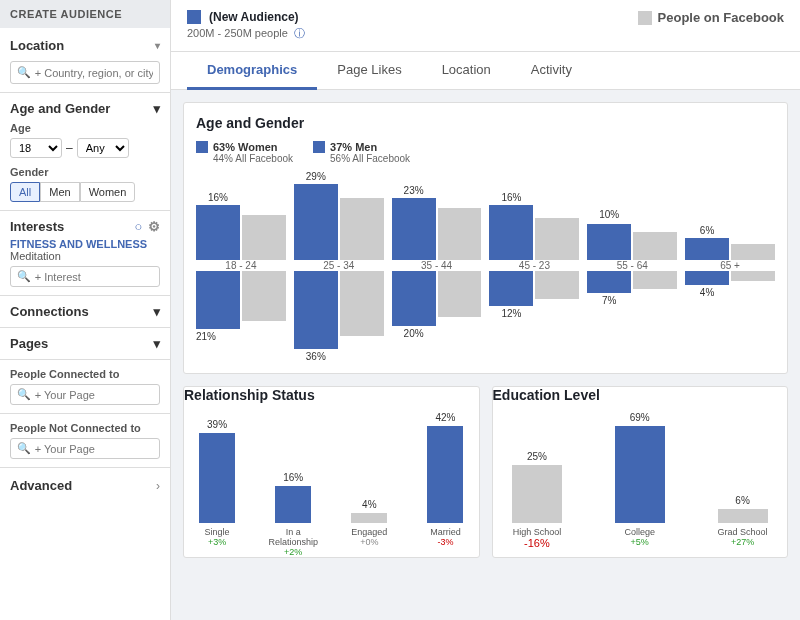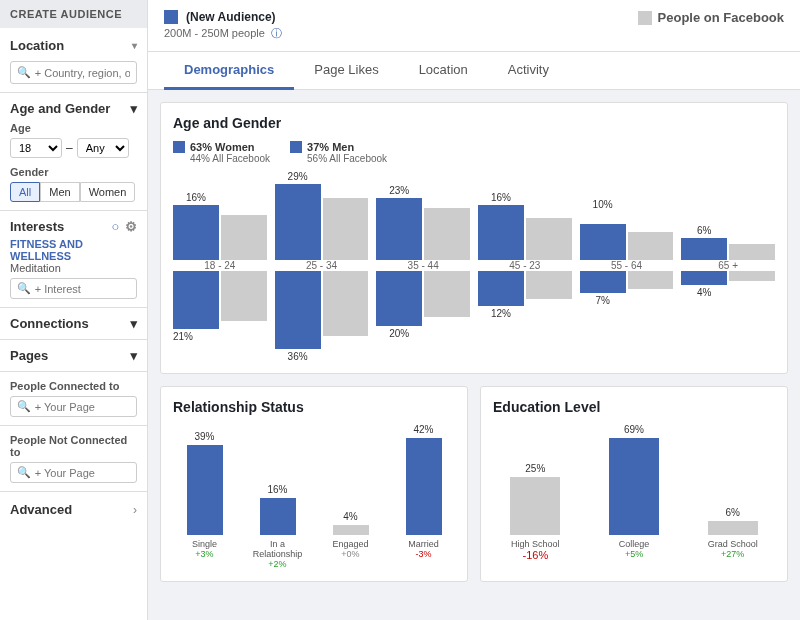--- a/index.html
+++ b/index.html
@@ -1,20 +1,20 @@
 <!DOCTYPE html>
 <html><head>
   <meta charset="utf-8">
   <style>
     * { box-sizing: border-box; margin: 0; padding: 0; font-family: Arial, Helvetica, sans-serif; }
     body { background: #f0f2f5; font-size: 12px; color: #333; width: 800px; height: 620px; overflow: hidden; display: flex; }
 
     
     .sidebar {
-      width: 148px;
+      width: 171px;
       background: #fff;
       border-right: 1px solid #ddd;
       display: flex;
       flex-direction: column;
       flex-shrink: 0;
       height: 620px;
       overflow-y: auto;
     }
     .sidebar-header {
       background: #e9ebee;
@@ -162,21 +162,21 @@
     .chart-card {
       background: #fff;
       border: 1px solid #ddd;
       border-radius: 3px;
       padding: 12px;
     }
     .chart-title { font-size: 14px; font-weight: bold; margin-bottom: 10px; color: #1d2129; }
 
     
     .bottom-charts { display: flex; gap: 12px; }
-    .bottom-chart { flex: 1; background: #fff; border: 1px solid #ddd; border-radius: 3px; padding: 12px; }
+    .bottom-chart { flex: 1; background: #fff; border: 1px solid #ddd; border-radius: 3px; }
 
     input[type="text"] { outline: none; border: none; background: transparent; font-size: 11px; color: #aaa; width: 100%; }
   </style>
 </head>
 <body>
 
 <div class="sidebar">
   <div class="sidebar-header">CREATE AUDIENCE</div>
 
   <div class="sidebar-section">
@@ -354,21 +354,21 @@
             <div style="width:100%;height:55px;background:#4267b2;"></div>
           </div>
           <div style="position:relative;width:50%;display:flex;flex-direction:column;align-items:center;">
             <span style="font-size:10px;color:#333;margin-bottom:2px;"></span>
             <div style="width:100%;height:42px;background:#ccc;"></div>
           </div>
         </div>
 
         <div style="display:flex;gap:2px;align-items:flex-end;flex:1;">
           <div style="position:relative;width:50%;display:flex;flex-direction:column;align-items:center;">
-            <span style="font-size:10px;color:#333;margin-bottom:14px;">10%</span>
+            <span style="font-size:10px;color:#333;margin-bottom:4px;">10%</span>
             <div style="width:100%;height:36px;background:#4267b2;"></div>
           </div>
           <div style="position:relative;width:50%;display:flex;flex-direction:column;align-items:center;">
             <span style="font-size:10px;color:#333;margin-bottom:2px;"></span>
             <div style="width:100%;height:28px;background:#ccc;"></div>
           </div>
         </div>
 
         <div style="display:flex;gap:2px;align-items:flex-end;flex:1;">
           <div style="position:relative;width:50%;display:flex;flex-direction:column;align-items:center;">

